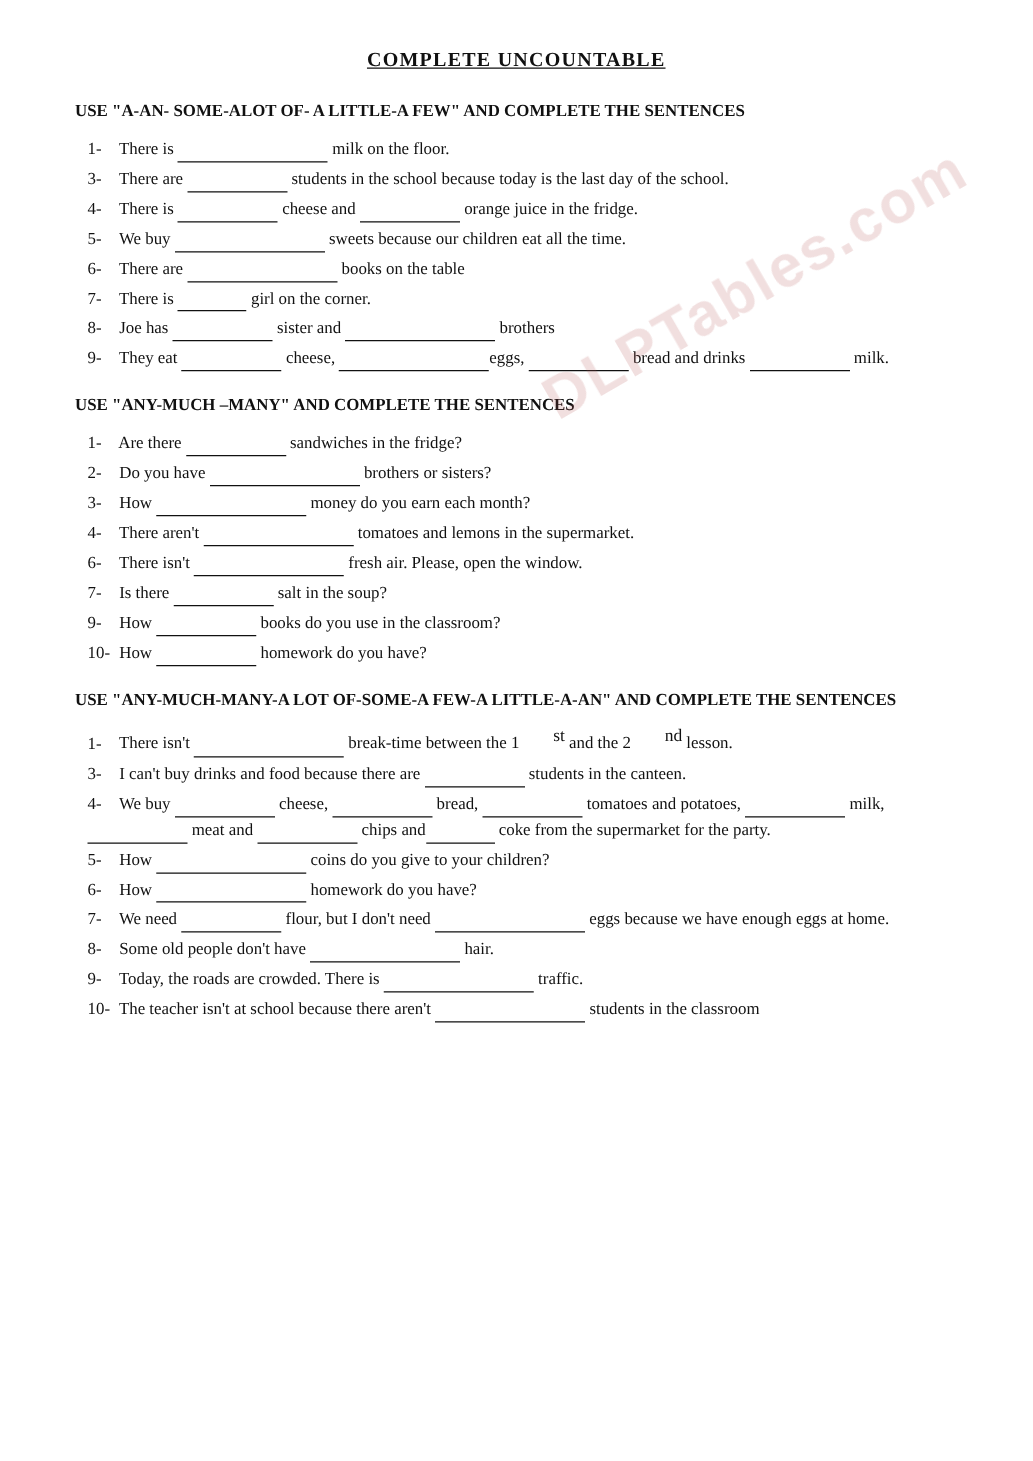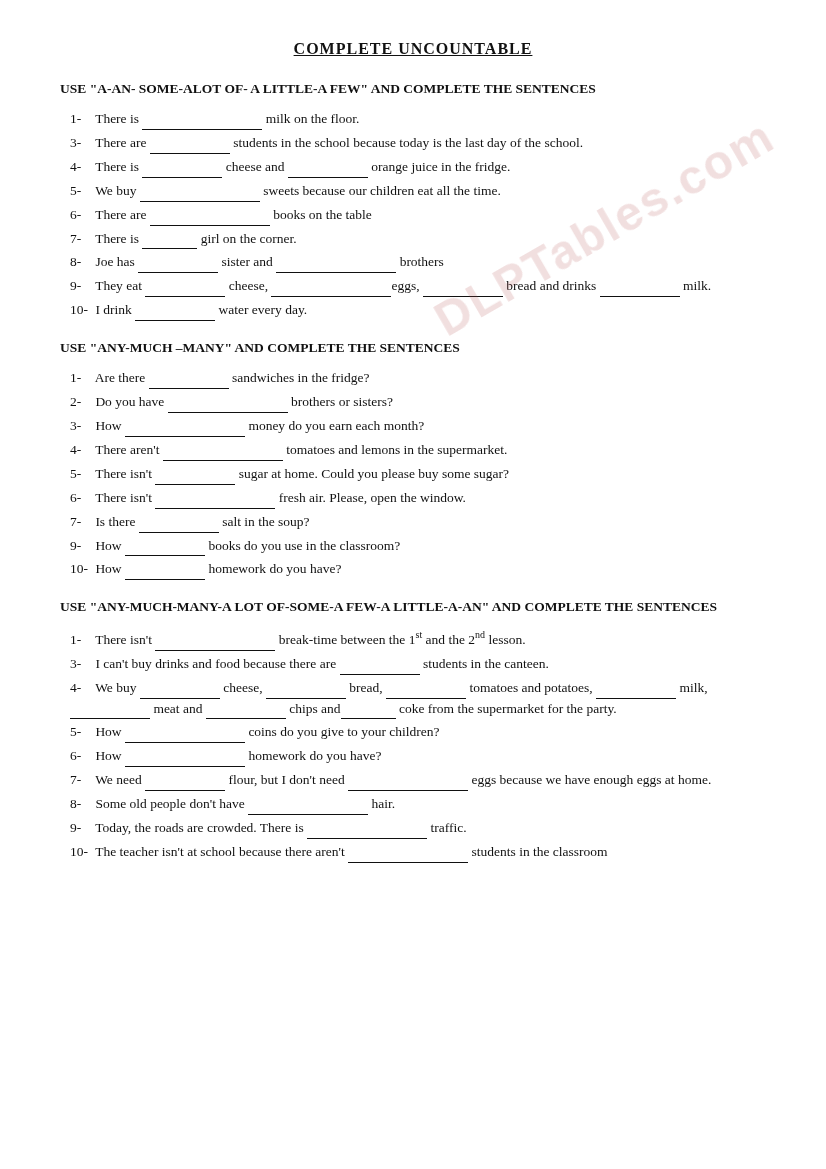--- a/index.html
+++ b/index.html
@@ -41,21 +41,21 @@
     .blank {
       display: inline-block;
       border-bottom: 1px solid #111;
       min-width: 90px;
       height: 1em;
       vertical-align: bottom;
     }
     .blank-sm { min-width: 55px; }
     .blank-md { min-width: 80px; }
     .blank-lg { min-width: 120px; }
-    sup { font-size: 10px; vertical-align: super; }
+    sup { font-size: 14px; vertical-align: super; margin-left: 27px; }
     .watermark {
       position: fixed;
       right: 30px;
       top: 200px;
       font-size: 48px;
       font-weight: bold;
       color: rgba(180,80,80,0.18);
       transform: rotate(-30deg);
       pointer-events: none;
       white-space: nowrap;
@@ -102,24 +102,20 @@
       There is <span class="blank blank-sm"></span> girl on the corner.
     </li>
     <li>
       <span class="item-num">8-</span>
       Joe has <span class="blank blank-md"></span> sister and <span class="blank blank-lg"></span> brothers
     </li>
     <li>
       <span class="item-num">9-</span>
       They eat <span class="blank blank-md"></span> cheese, <span class="blank blank-lg"></span>eggs, <span class="blank blank-md"></span> bread and drinks <span class="blank blank-md"></span> milk.
     </li>
-    <li>
-      <span class="item-num">10-</span>
-      I drink <span class="blank blank-md"></span> water every day.
-    </li>
   </ol>
 </div>
 
 <div>
   <div class="section-title">USE "ANY-MUCH –MANY" AND COMPLETE THE SENTENCES</div>
   <ol>
     <li>
       <span class="item-num">1-</span>
       Are there <span class="blank blank-md"></span> sandwiches in the fridge?
     </li>
@@ -127,24 +123,20 @@
       <span class="item-num">2-</span>
       Do you have <span class="blank blank-lg"></span> brothers or sisters?
     </li>
     <li>
       <span class="item-num">3-</span>
       How <span class="blank blank-lg"></span> money do you earn each month?
     </li>
     <li>
       <span class="item-num">4-</span>
       There aren't <span class="blank blank-lg"></span> tomatoes and lemons in the supermarket.
-    </li>
-    <li>
-      <span class="item-num">5-</span>
-      There isn't <span class="blank blank-md"></span> sugar at home. Could you please buy some sugar?
     </li>
     <li>
       <span class="item-num">6-</span>
       There isn't <span class="blank blank-lg"></span> fresh air. Please, open the window.
     </li>
     <li>
       <span class="item-num">7-</span>
       Is there <span class="blank blank-md"></span> salt in the soup?
     </li>
     <li>

